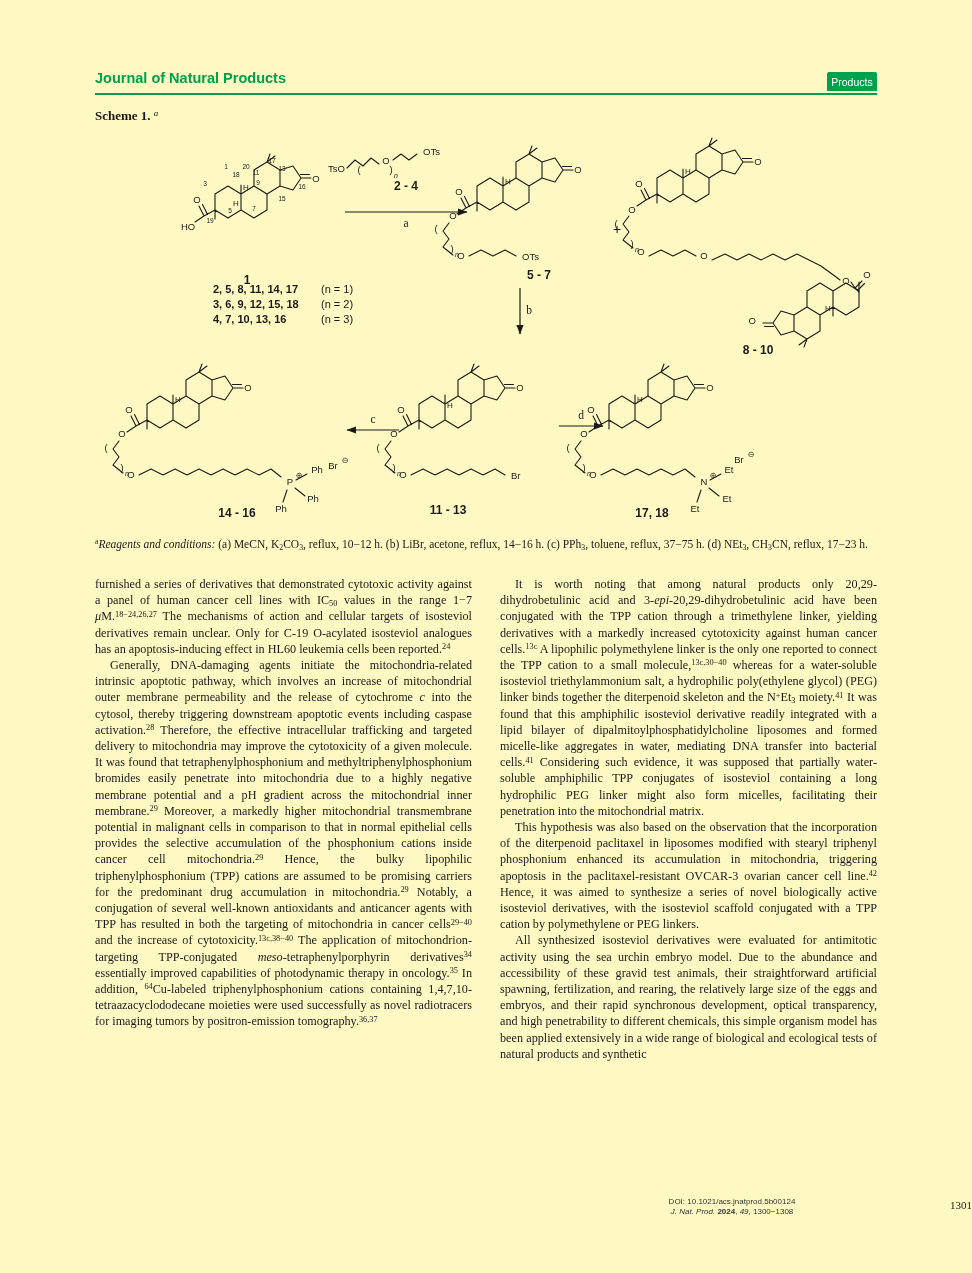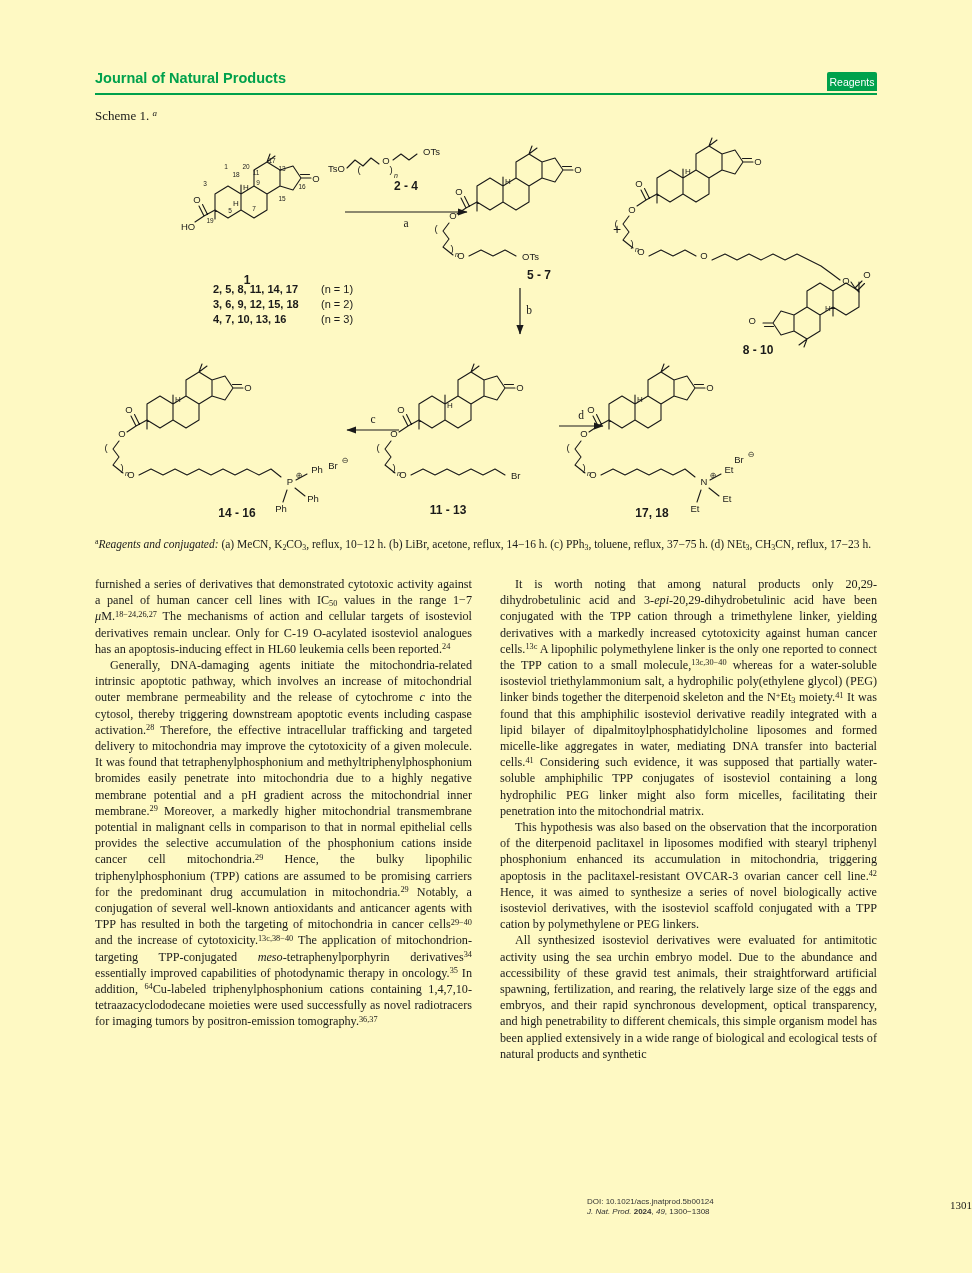--- a/index.html
+++ b/index.html
@@ -2,33 +2,33 @@
 <html><head>
 <meta charset="utf-8">
 <style>
   *{box-sizing:border-box;margin:0;padding:0}
   body{background:#e8e8e8;font-family:"Liberation Serif",serif}
   .page{position:relative;width:972px;height:1273px;margin:0 auto;background:#fef9c3;color:#1a1a1a;overflow:hidden}
   .journal-title{position:absolute;left:95px;top:70px;font-family:"Liberation Sans",sans-serif;font-weight:bold;font-size:14.5px;color:var(--green,#00a14c)}
   .article-badge{position:absolute;left:827px;top:72px;width:50px;height:19px;background:var(--green,#00a14c);color:#fff;font-family:"Liberation Sans",sans-serif;font-size:10.5px;display:flex;align-items:center;justify-content:center;border-radius:2px 2px 0 0}
   .header-rule{position:absolute;left:95px;top:93px;width:782px;height:2px;background:var(--green,#00a14c)}
   .scheme-title{position:absolute;left:95px;top:108px;font-size:13px}
-  .scheme-title b{font-weight:normal}
+  .scheme-title b{font-weight:bold}
   .scheme-title sup i{font-size:9px}
   .scheme-wrap{position:absolute;left:95px;top:128px;width:782px;height:406px}
   .footnote{position:absolute;left:95px;top:537px;width:782px;font-size:11.5px;line-height:15px;text-align:justify}
   .col{position:absolute;top:576px;width:377px;font-size:12.2px;line-height:16.2px;text-align:justify}
   .col-left{left:95px}
   .col-right{left:500px}
   .col p{margin:0;text-indent:15px}
   .col p.noindent{text-indent:0}
   sup{font-size:68%;line-height:0;position:relative;vertical-align:baseline;top:-0.45em}
   sub{font-size:68%;line-height:0;position:relative;vertical-align:baseline;bottom:-0.25em}
   .page-number{position:absolute;left:0;top:1199px;width:972px;text-align:right;font-size:11px}
-  .cite-block{position:absolute;left:587px;top:1197px;width:290px;text-align:left;font-family:"Liberation Sans",sans-serif;font-size:8px;line-height:10px;color:#333}
+  .cite-block{position:absolute;left:587px;top:1197px;width:290px;text-align:center;font-family:"Liberation Sans",sans-serif;font-size:8px;line-height:10px;color:#333}
   
   .bond{fill:none;stroke:#1a1a1a;stroke-width:1.1;stroke-linejoin:round;stroke-linecap:round}
   .arrowln{fill:none;stroke:#1a1a1a;stroke-width:1.2}
   svg text{fill:#1a1a1a;font-family:"Liberation Sans",sans-serif}
   .atom{font-size:9.5px;text-anchor:middle}
   .as{text-anchor:start}
   .ae{text-anchor:end}
   .subn{font-size:7px;text-anchor:middle;font-style:italic}
   .chg{font-size:8px;text-anchor:middle}
   .tiny{font-size:6.5px;text-anchor:middle;fill:#222}
@@ -38,21 +38,21 @@
   .snum{font-size:11px;font-weight:bold;text-anchor:start}
   .scond{font-size:11px;text-anchor:start}
   .pluslbl{font-size:14px;text-anchor:middle}
 </style>
 </head>
 <body style="--green: #00a14c;">
 
 <div class="page">
 
   <div class="journal-title">Journal of Natural Products</div>
-  <div class="article-badge">Reagents</div>
+  <div class="article-badge">Products</div>
   <div class="header-rule"></div>
 
   <div class="scheme-title"><b>Scheme 1.</b>&nbsp;<sup><i>a</i></sup></div>
 
   <div class="scheme-wrap">
     <svg viewBox="0 0 782 405" width="782" height="405" xmlns="http://www.w3.org/2000/svg" xmlns:xlink="http://www.w3.org/1999/xlink">
       <defs>
         <marker id="ah" viewBox="0 0 8 6" refX="7.5" refY="3" markerWidth="8" markerHeight="6" orient="auto">
           <path d="M0,0 L8,3 L0,6 Z" fill="#1a1a1a"></path>
         </marker>
@@ -213,21 +213,21 @@
         <text class="atom" x="632" y="374">Et</text>
         <text class="atom" x="600" y="384">Et</text>
         <text class="atom" x="644" y="335">Br</text>
         <text class="chg" x="656" y="329">⊖</text>
         <text class="hlbl" x="545" y="274">H</text>
         <text class="cmpd" x="557" y="389">17, 18</text>
       </g>
     </svg>
   </div>
 
-  <div class="footnote"><sup>a</sup><i>Reagents and conjugated:</i> (a) MeCN, K<sub>2</sub>CO<sub>3</sub>, reflux, 10−12 h. (b) LiBr, acetone, reflux, 14−16 h. (c) PPh<sub>3</sub>, toluene, reflux, 37−75 h. (d) NEt<sub>3</sub>, CH<sub>3</sub>CN, reflux, 17−23 h.</div>
+  <div class="footnote"><sup>a</sup><i>Reagents and conditions:</i> (a) MeCN, K<sub>2</sub>CO<sub>3</sub>, reflux, 10−12 h. (b) LiBr, acetone, reflux, 14−16 h. (c) PPh<sub>3</sub>, toluene, reflux, 37−75 h. (d) NEt<sub>3</sub>, CH<sub>3</sub>CN, reflux, 17−23 h.</div>
 
   <div class="col col-left">
     <p class="noindent">furnished a series of derivatives that demonstrated cytotoxic activity against a panel of human cancer cell lines with IC<sub>50</sub> values in the range 1−7 <i>μ</i>M.<sup>18−24,26,27</sup> The mechanisms of action and cellular targets of isosteviol derivatives remain unclear. Only for C-19 O-acylated isosteviol analogues has an apoptosis-inducing effect in HL60 leukemia cells been reported.<sup>24</sup></p>
     <p>Generally, DNA-damaging agents initiate the mitochondria-related intrinsic apoptotic pathway, which involves an increase of mitochondrial outer membrane permeability and the release of cytochrome <i>c</i> into the cytosol, thereby triggering downstream apoptotic events including caspase activation.<sup>28</sup> Therefore, the effective intracellular trafficking and targeted delivery to mitochondria may improve the cytotoxicity of a given molecule. It was found that tetraphenylphosphonium and methyltriphenylphosphonium bromides easily penetrate into mitochondria due to a highly negative membrane potential and a pH gradient across the mitochondrial inner membrane.<sup>29</sup> Moreover, a markedly higher mitochondrial transmembrane potential in malignant cells in comparison to that in normal epithelial cells provides the selective accumulation of the phosphonium cations inside cancer cell mitochondria.<sup>29</sup> Hence, the bulky lipophilic triphenylphosphonium (TPP) cations are assumed to be promising carriers for the predominant drug accumulation in mitochondria.<sup>29</sup> Notably, a conjugation of several well-known antioxidants and anticancer agents with TPP has resulted in both the targeting of mitochondria in cancer cells<sup>29−40</sup> and the increase of cytotoxicity.<sup>13c,38−40</sup> The application of mitochondrion-targeting TPP-conjugated <i>meso</i>-tetraphenylporphyrin derivatives<sup>34</sup> essentially improved capabilities of photodynamic therapy in oncology.<sup>35</sup> In addition, <sup>64</sup>Cu-labeled triphenylphosphonium cations containing 1,4,7,10-tetraazacyclododecane moieties were used successfully as novel radiotracers for imaging tumors by positron-emission tomography.<sup>36,37</sup></p>
   </div>
 
   <div class="col col-right">
     <p>It is worth noting that among natural products only 20,29-dihydrobetulinic acid and 3-<i>epi</i>-20,29-dihydrobetulinic acid have been conjugated with the TPP cation through a trimethylene linker, yielding derivatives with a markedly increased cytotoxicity against human cancer cells.<sup>13c</sup> A lipophilic polymethylene linker is the only one reported to connect the TPP cation to a small molecule,<sup>13c,30−40</sup> whereas for a water-soluble isosteviol triethylammonium salt, a hydrophilic poly(ethylene glycol) (PEG) linker binds together the diterpenoid skeleton and the N<sup>+</sup>Et<sub>3</sub> moiety.<sup>41</sup> It was found that this amphiphilic isosteviol derivative readily integrated with a lipid bilayer of dipalmitoylphosphatidylcholine liposomes and formed micelle-like aggregates in water, mediating DNA transfer into bacterial cells.<sup>41</sup> Considering such evidence, it was supposed that partially water-soluble amphiphilic TPP conjugates of isosteviol containing a long hydrophilic PEG linker might also form micelles, facilitating their penetration into the mitochondrial matrix.</p>
     <p>This hypothesis was also based on the observation that the incorporation of the diterpenoid paclitaxel in liposomes modified with stearyl triphenyl phosphonium enhanced its accumulation in mitochondria, triggering apoptosis in the paclitaxel-resistant OVCAR-3 ovarian cancer cell line.<sup>42</sup> Hence, it was aimed to synthesize a series of novel biologically active isosteviol derivatives, with the isosteviol scaffold conjugated with a TPP cation by polymethylene or PEG linkers.</p>
     <p>All synthesized isosteviol derivatives were evaluated for antimitotic activity using the sea urchin embryo model. Due to the abundance and accessibility of these gravid test animals, their straightforward artificial spawning, fertilization, and rearing, the relatively large size of the eggs and embryos, and their rapid synchronous development, optical transparency, and high penetrability to different chemicals, this simple organism model has been applied extensively in a wide range of biological and ecological tests of natural products and synthetic</p>

